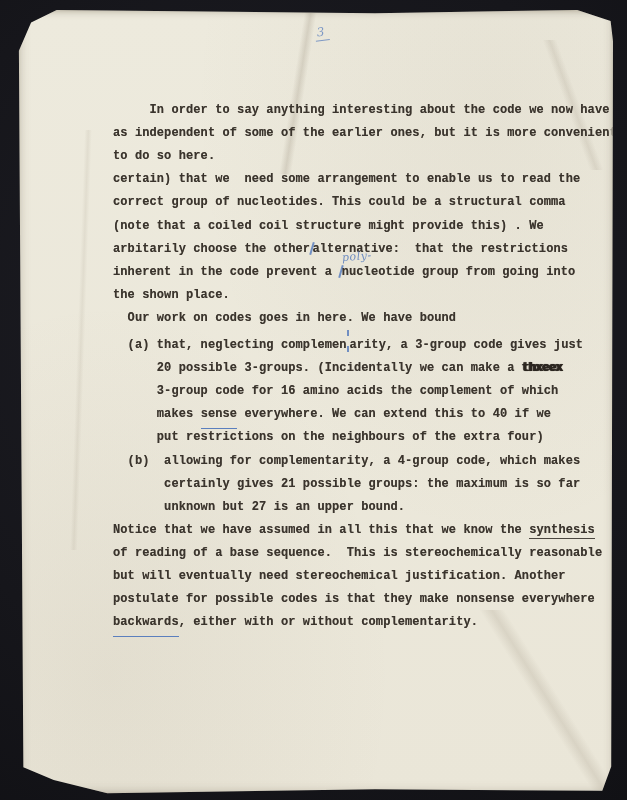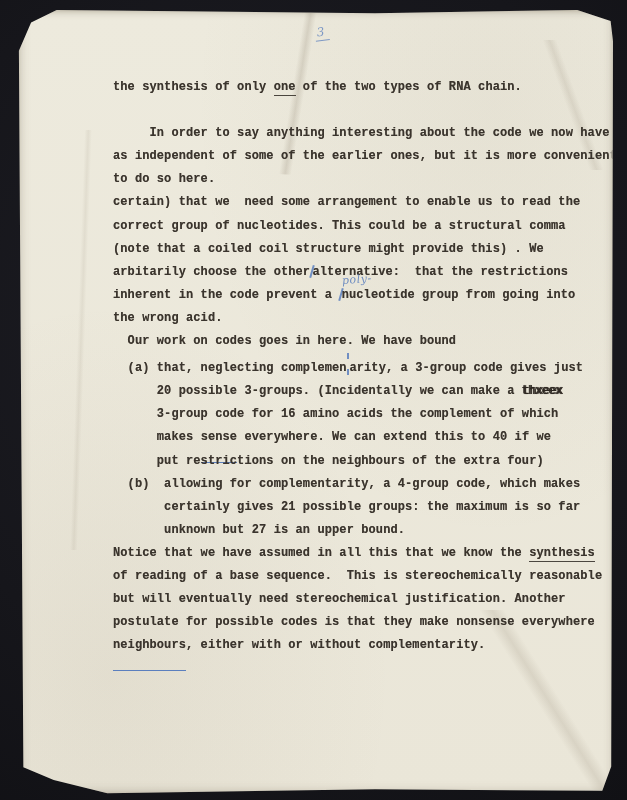--- a/index.html
+++ b/index.html
@@ -54,23 +54,23 @@
   }
   .text-block{
     position:absolute;left:95px;top:66px;width:500px;
     color:var(--ink,#3a342d);
     font-size:12px;font-weight:700;line-height:23.1px;
     letter-spacing:0.1px;
     text-shadow:0 0 0.6px rgba(55,46,36,0.55);
   }
   .tline{white-space:pre;min-height:23.1px;}
   .u-ink{border-bottom:1.4px solid rgba(58,52,45,0.9);padding-bottom:1px;}
-  .u-blue{border-bottom:1.6px solid var(--blue,#5b7fbe);padding-bottom:18px;}
+  .u-blue{border-bottom:1.6px solid var(--blue,#5b7fbe);padding-bottom:7px;}
   .overstruck{
-    font-weight:400;letter-spacing:-0.5px;
+    font-weight:700;letter-spacing:-0.5px;
     color:#2c2620;
     text-shadow:1.2px 0 #2c2620, -0.8px 0 rgba(44,38,32,0.8), 0 0 1px rgba(44,38,32,0.7);
     margin-top:32px;
   }
   .faint{opacity:0.35;}
   .ann-caret{
     display:inline-block;width:1.6px;height:13px;
     background:var(--blue,#5b7fbe);
     transform:rotate(16deg);
     vertical-align:-3px;margin:0 0.4px;opacity:0.85;
@@ -96,40 +96,39 @@
 <body>
 
 <div class="mount">
   <div class="paper">
     <div class="crease crease-top"></div>
     <div class="crease crease-topright"></div>
     <div class="crease crease-bottomright"></div>
     <div class="crease crease-left"></div>
     <span class="page-number">3</span>
     <div class="text-block" id="text-block">
-        <div class="tline"><span>the synthesis of only </span><span class="u-ink">one</span><span> of the two types of RNA chain.</span></div>
         <div class="tline"></div>
         <div class="tline"><span>     In order to say anything interesting about the code we now have</span></div>
         <div class="tline"><span>as independent of some of the earlier ones, but it is more convenien</span><span class="faint">t</span></div>
         <div class="tline"><span>to do so here.</span></div>
         <div class="tline"><span>certain) that we  need some arrangement to enable us to read the</span></div>
         <div class="tline"><span>correct group of nucleotides. This could be a structural comma</span></div>
         <div class="tline"><span>(note that a coiled coil structure might provide this) . We</span></div>
         <div class="tline"><span>arbitarily choose the other</span><span class="ann-caret"></span><span>alternative:  that the restrictions</span></div>
         <div class="tline"><span>inherent in the code prevent a </span><span class="ann-caret"></span><span class="note-anchor"><span class="hand-note">poly-</span><span>nucleotide group from going into</span></span></div>
-        <div class="tline"><span>the wrong acid.</span></div>
+        <div class="tline"><span>the shown place.</span></div>
         <div class="tline"><span>  Our work on codes goes in here. We have bound</span></div>
         <div class="tline"><span>  (a) that, neglecting complemen</span><span class="ann-insert"></span><span>arity, a 3-group code gives just</span></div>
         <div class="tline"><span>      20 possible 3-groups. (Incidentally we can make a </span><span class="overstruck">thxeex</span></div>
         <div class="tline"><span>      3-group code for 16 amino acids the complement of which</span></div>
         <div class="tline"><span>      makes </span><span class="u-blue">sense</span><span> everywhere. We can extend this to 40 if we</span></div>
         <div class="tline"><span>      put restrictions on the neighbours of the extra four)</span></div>
         <div class="tline"><span>  (b)  allowing for complementarity, a 4-group code, which makes</span></div>
         <div class="tline"><span>       certainly gives 21 possible groups: the maximum is so far</span></div>
         <div class="tline"><span>       unknown but 27 is an upper bound.</span></div>
         <div class="tline"><span>Notice that we have assumed in all this that we know the </span><span class="u-ink">synthesis</span></div>
         <div class="tline"><span>of reading of a base sequence.  This is stereochemically reasonable</span></div>
         <div class="tline"><span>but will eventually need stereochemical justification. Another</span></div>
         <div class="tline"><span>postulate for possible codes is that they make nonsense everywhere</span></div>
-        <div class="tline"><span class="u-blue">neighbours</span><span>, either with or without complementarity.</span></div>
+        <div class="tline"><span class="u-blue">backwards</span><span>, either with or without complementarity.</span></div>
       </div>
   </div>
 </div>
 
 </body></html>

